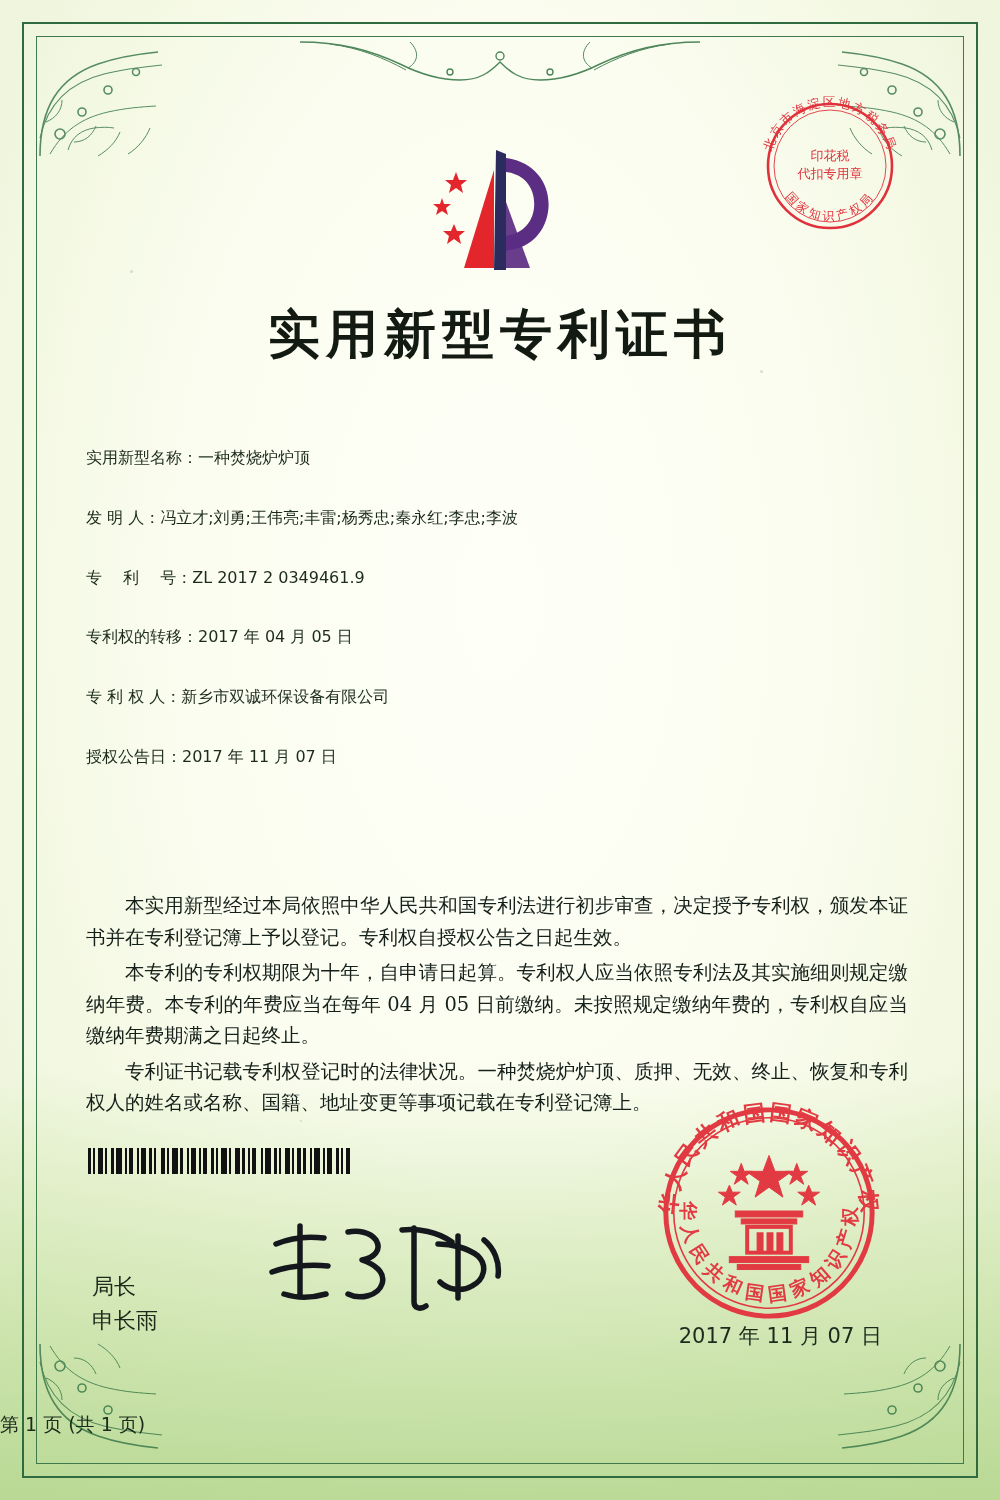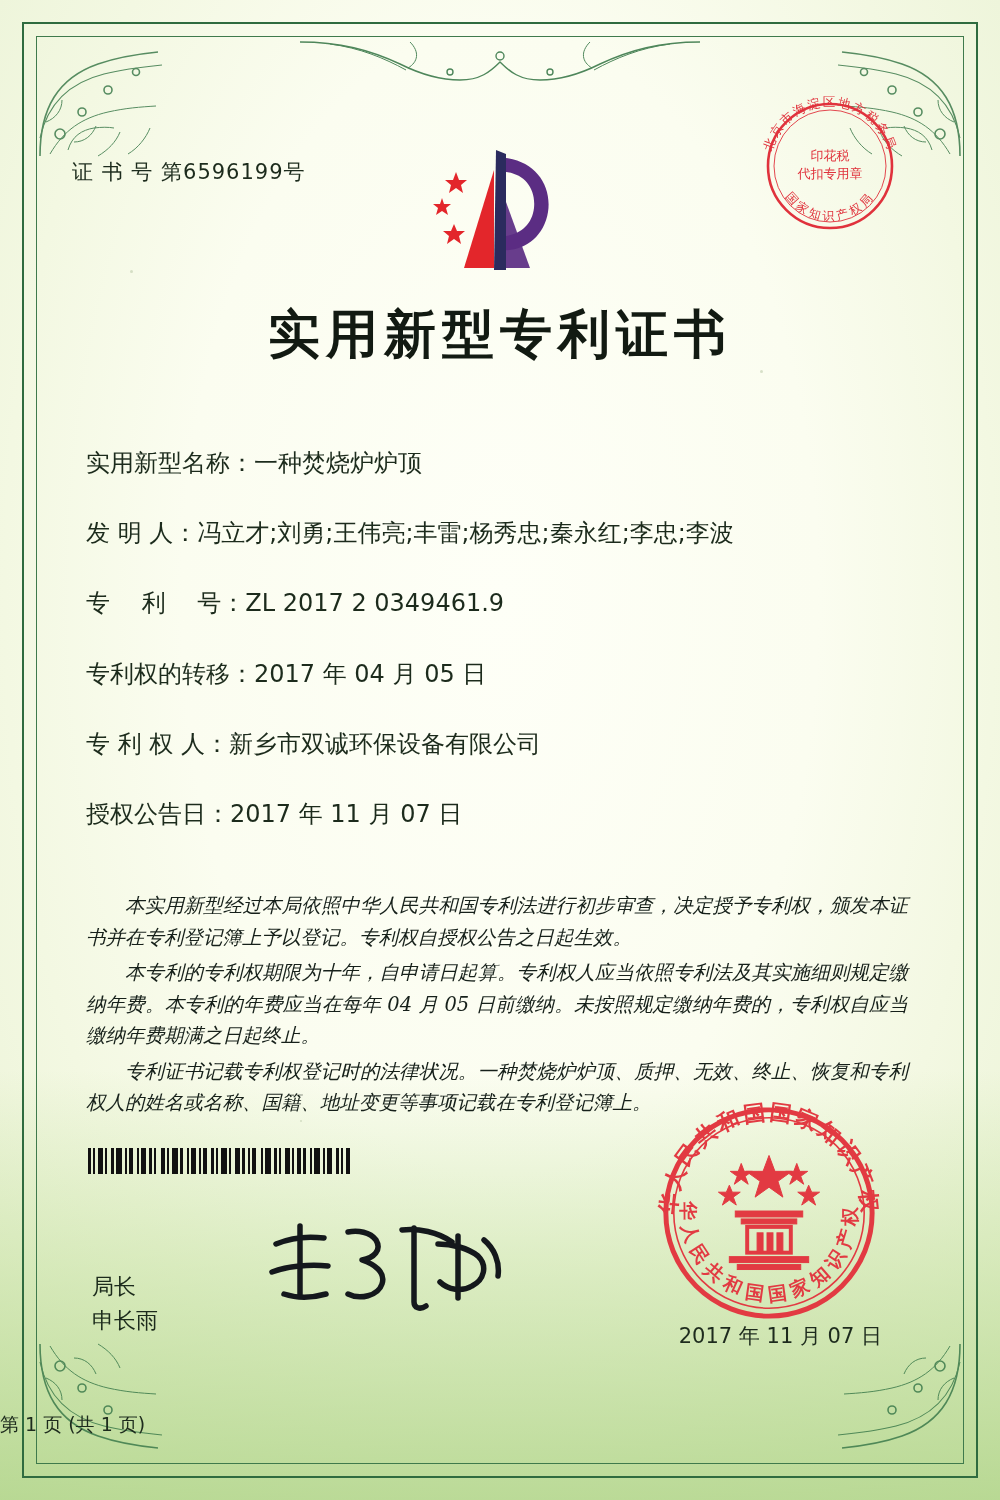--- a/index.html
+++ b/index.html
@@ -96,21 +96,21 @@
     letter-spacing: 6px;
     color: #121a12;
   }
 
   .fields {
     position: absolute;
     left: 86px; top: 448px;
     right: 80px;
   }
   .field {
-    font-size: 24px;
+    font-size: 16px;
     line-height: 1.3;
     margin-bottom: 39px;
     white-space: nowrap;
   }
   .field .lbl { letter-spacing: 0px; }
   .field .val { }
 
   .paras {
     position: absolute;
     left: 86px;
@@ -118,21 +118,20 @@
     top: 890px;
     font-family: "DejaVu Serif", "Liberation Serif", serif;
     font-size: 19.5px;
     line-height: 1.62;
     text-align: justify;
     color: #16201a;
   }
   .paras p {
     margin: 0 8px 4px 0;
     text-indent: 2em;
-    font-style: italic;
   }
 
   
   .barcode {
     position: absolute;
     left: 88px; top: 1148px;
     width: 320px; height: 26px;
     display: flex;
     align-items: stretch;
   }
@@ -266,21 +265,20 @@
       <path d="M30 6 C60 10 84 20 106 32" stroke-width="1"></path>
       <path d="M370 6 C340 10 316 20 294 32" stroke-width="1"></path>
       <circle cx="200" cy="18" r="4"></circle>
       <circle cx="150" cy="34" r="3"></circle>
       <circle cx="250" cy="34" r="3"></circle>
       <path d="M110 4 C120 14 118 24 108 30" stroke-width="1"></path>
       <path d="M290 4 C280 14 282 24 292 30" stroke-width="1"></path>
     </svg>
   </div>
 
-  <div class="cert-no">证 书 号 第6596199号</div>
 
   <div class="logo">
     <svg viewBox="0 0 140 140">
 
       <path d="M86 18 C116 22 132 46 128 72 C124 98 102 112 82 110 L82 96 C98 96 112 86 114 68 C116 48 104 34 86 32 Z" fill="#5b2d83"></path>
 
       <path d="M76 10 L86 14 L86 130 L74 130 Z" fill="#2b2b5e"></path>
 
       <path d="M74 30 L74 128 L44 128 Z" fill="#e3262b"></path>
 

